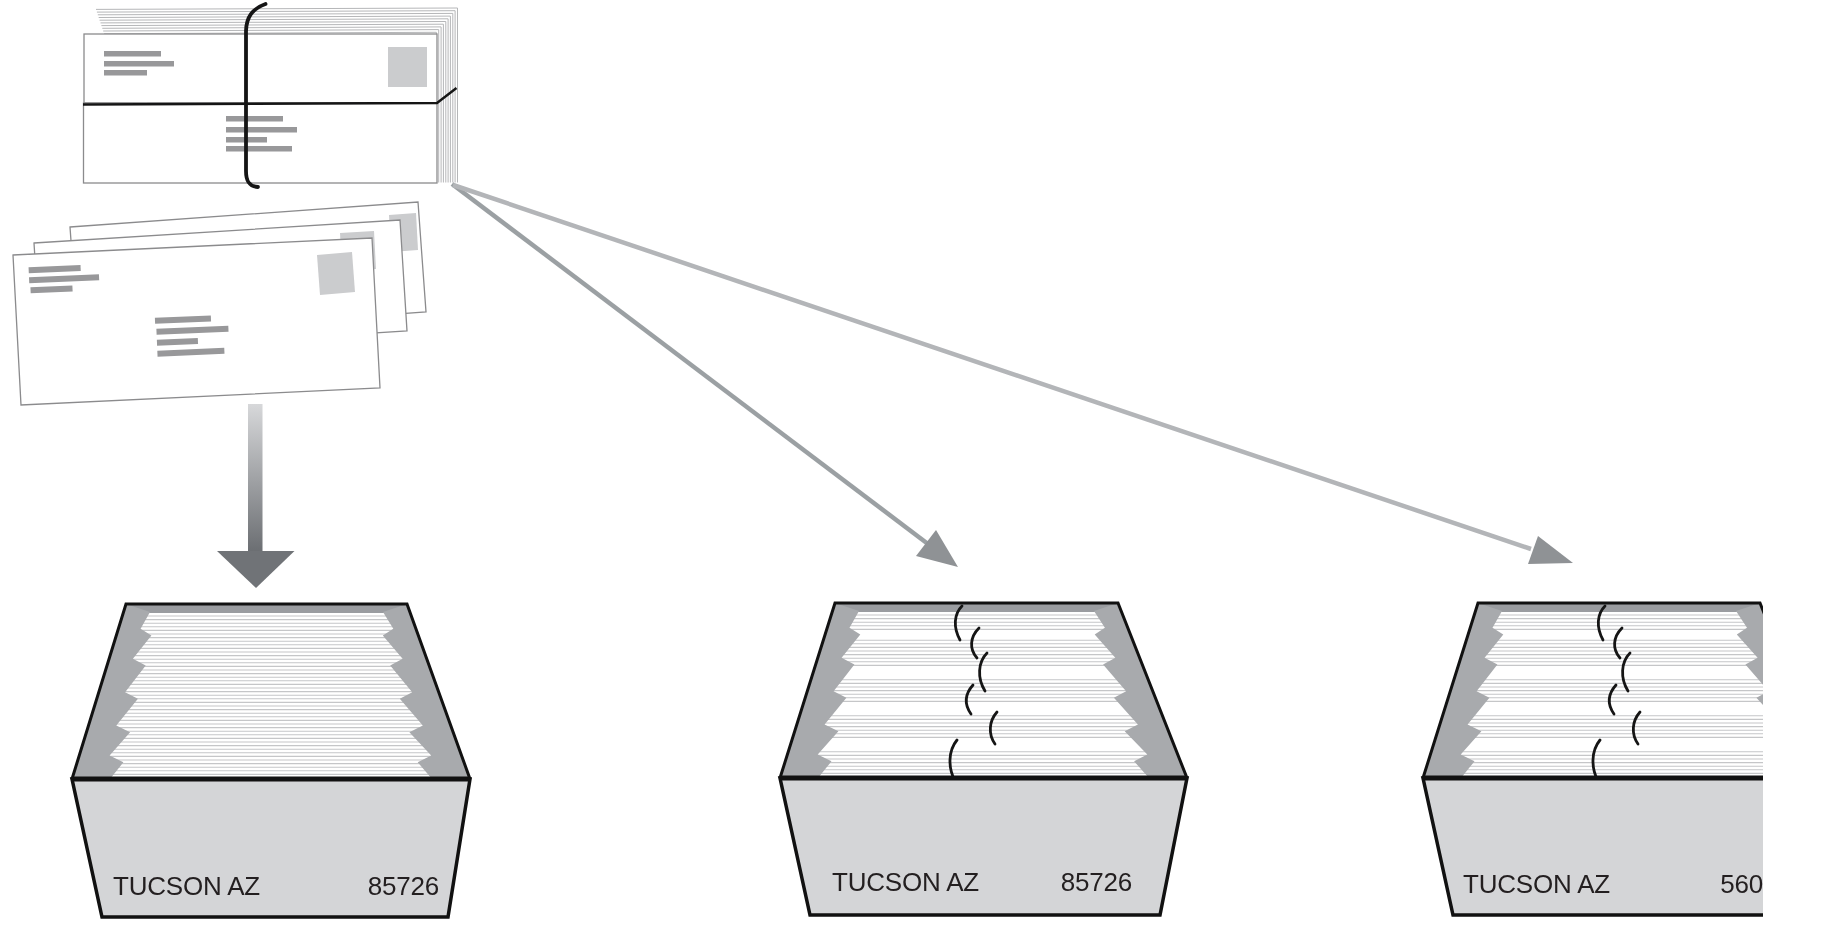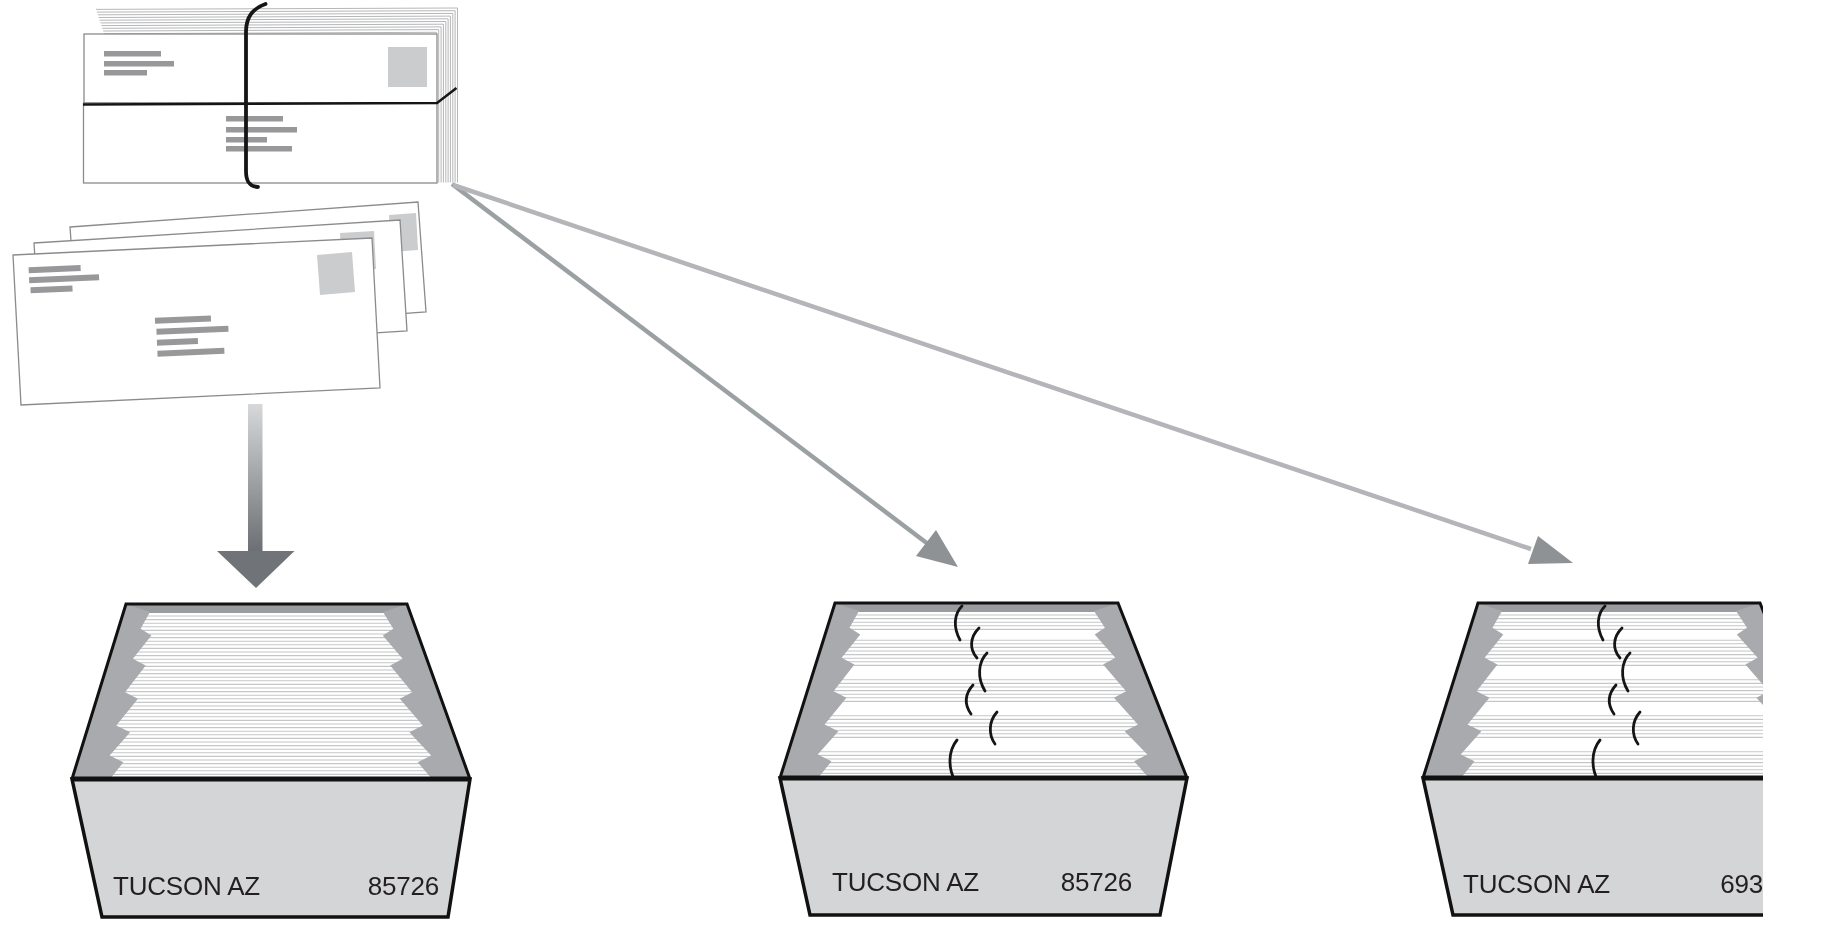--- a/index.html
+++ b/index.html
@@ -274,19 +274,19 @@
       <span>TUCSON AZ</span>
       <span>85726</span>
     </div>
     
     
   </div>
 
   <div class="tray-label" style="left:1463px;top:799px;width:300px">
     <div class="lab-flex">
       <span>TUCSON AZ</span>
-      <span>693</span>
+      <span>560</span>
     </div>
     
     
   </div>
 
 </div>
 
 </body></html>

